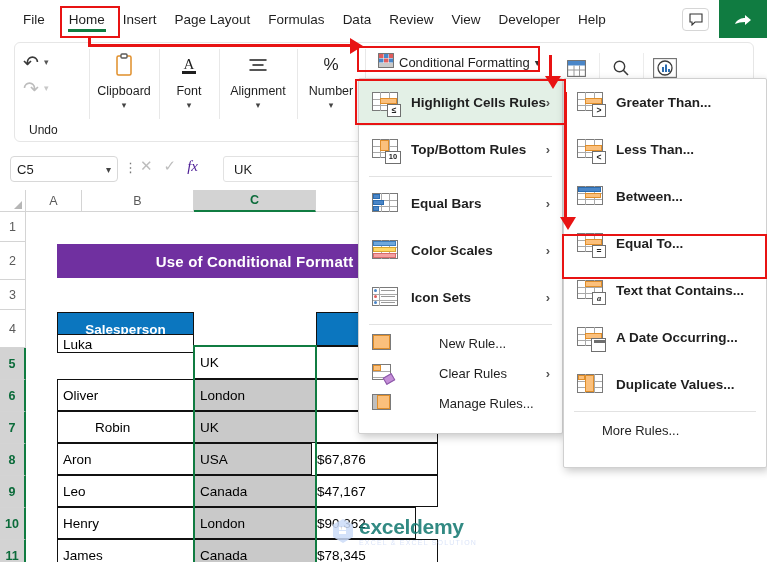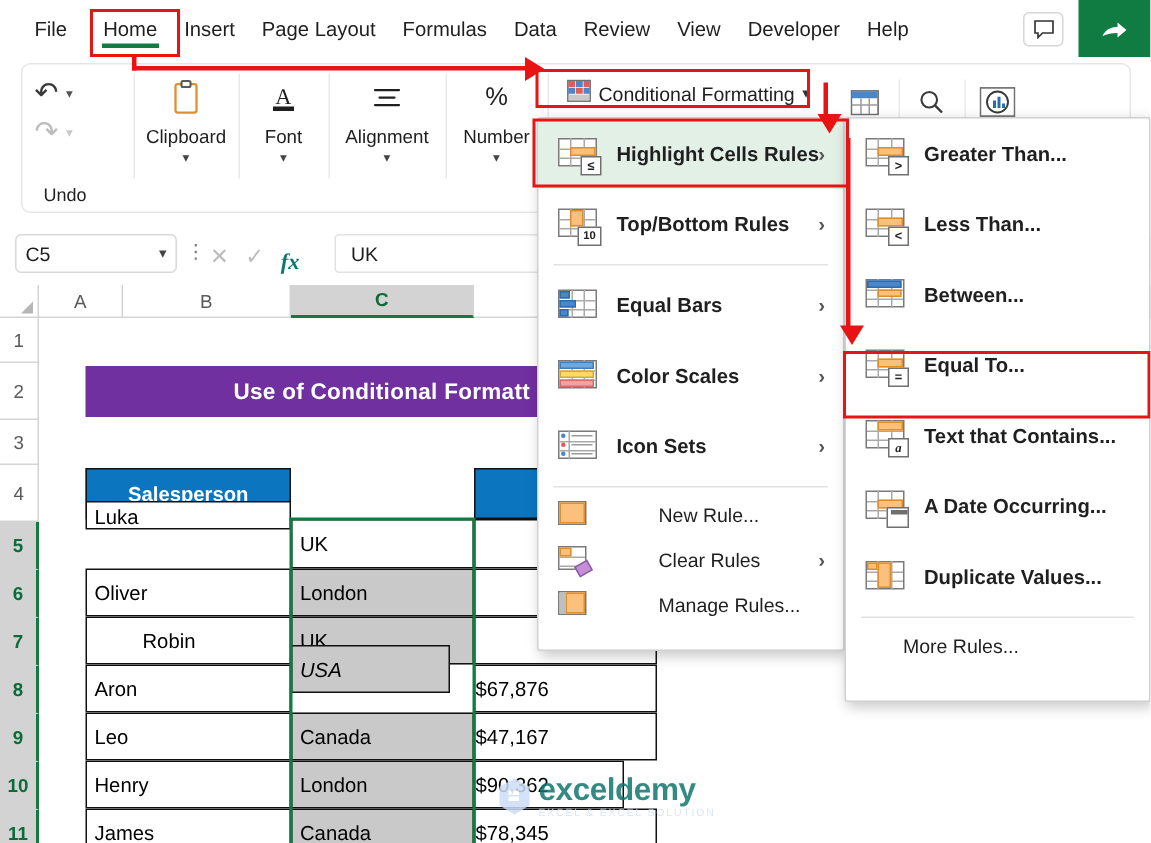--- a/index.html
+++ b/index.html
@@ -87,21 +87,21 @@
   .namebox {
     position:absolute; left:10px; top:8px; width:108px; height:26px;
     border:1px solid #d8d8d8; border-radius:4px; background:#fff;
     display:flex; align-items:center; padding:0 6px; font-size:13px; color:#1f1f1f;
   }
   .namebox .nbchev { margin-left:auto; font-size:10px; color:#444;}
   .fb-dots { position:absolute; left:124px; top:13px; font-size:13px; color:#777; letter-spacing:0; line-height:14px;}
   .fb-icons { position:absolute; left:140px; top:9px; display:flex; align-items:center; gap:11px;}
   .fb-x { font-size:15px; color:#bdbdbd; }
   .fb-check { font-size:15px; color:#bdbdbd; }
-  .fb-fx { font-size:15px; color:#0f766e; font-family:"Liberation Serif", serif; font-style:italic; font-weight:bold;margin-top:10px;}
+  .fb-fx { font-size:15px; color:#4c1d95; font-family:"Liberation Serif", serif; font-style:italic; font-weight:normal;}
   .fb-input {
     position:absolute; left:223px; top:8px; right:0px; height:26px;
     border:1px solid #e2e2e2; border-left:1px solid #e2e2e2; border-radius:3px;
     background:#fff; display:flex; align-items:center; padding-left:10px;
     font-size:13px; color:#1f1f1f;
   }
 
   
   .grid { position:absolute; left:0; top:190px; width:767px; height:372px; background:#fff;}
   .corner {
@@ -448,21 +448,21 @@
     <div class="gcell data-cell shaded" style="left:194px; top:221px; width:122px; height:32px;">
         <span>UK</span>
       </div>
     <div class="gcell data-cell num" style="left:316px; top:221px; width:122px; height:32px;">
         <span></span>
       </div>
 
     <div class="gcell data-cell" style="left:57px; top:253px; width:137px; height:32px;">
         <span>Aron</span>
       </div>
-    <div class="gcell data-cell shaded" style="left:194px; top:240px; width:106px; height:32px;font-style:italic;">
+    <div class="gcell data-cell shaded" style="left:194px; top:253px; width:118px; height:32px;">
         <span>USA</span>
       </div>
     <div class="gcell data-cell num" style="left:316px; top:253px; width:122px; height:32px;">
         <span>$67,876</span>
       </div>
 
     <div class="gcell data-cell" style="left:57px; top:285px; width:137px; height:32px;">
         <span>Leo</span>
       </div>
     <div class="gcell data-cell shaded" style="left:194px; top:285px; width:122px; height:32px;">

